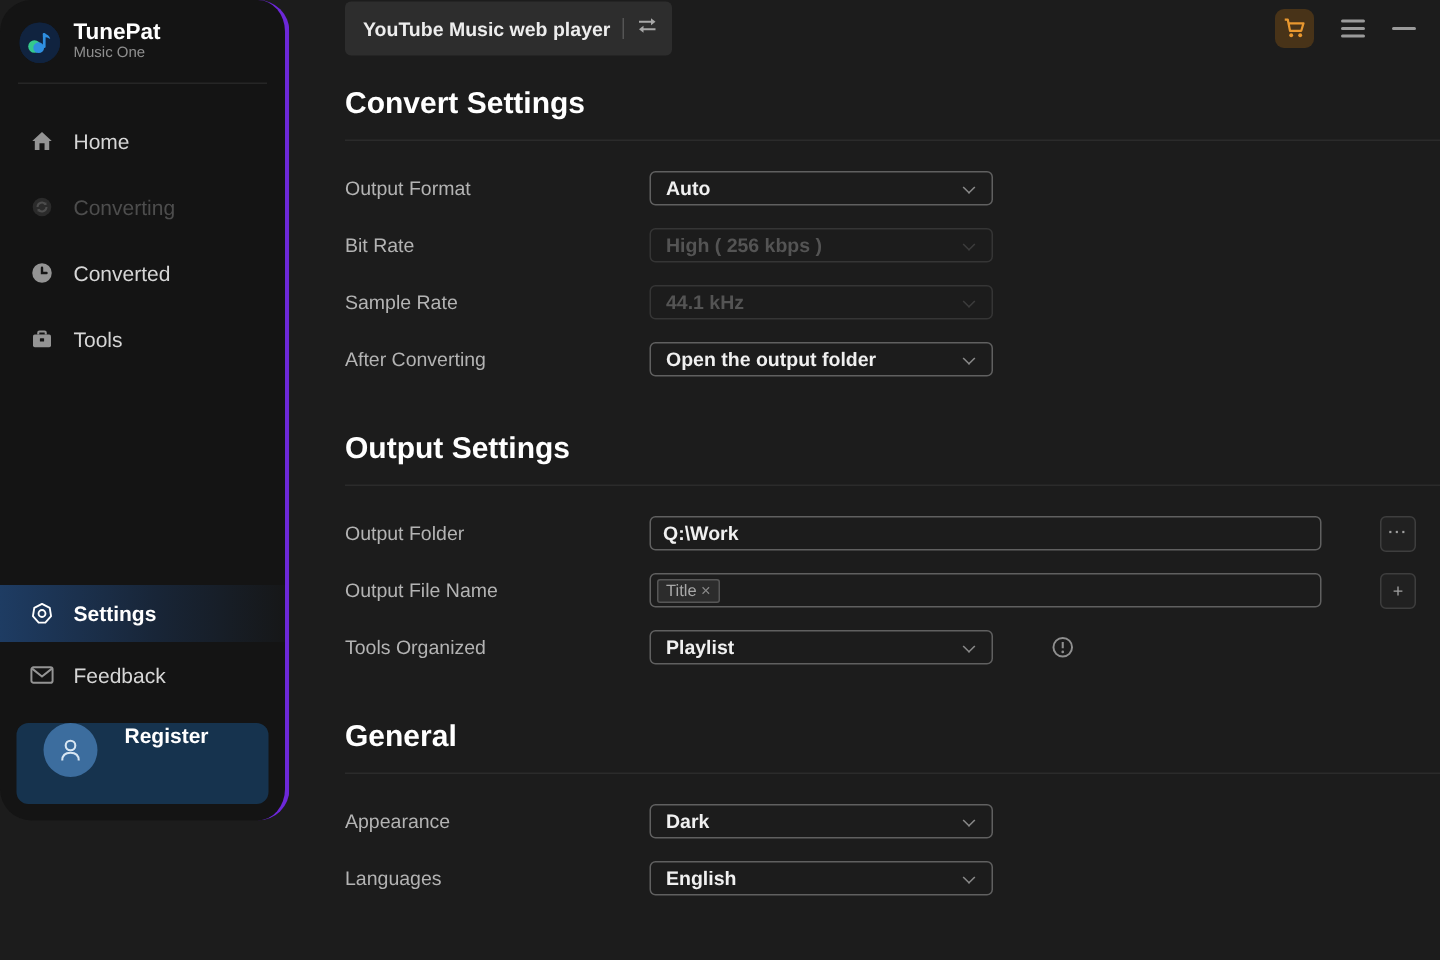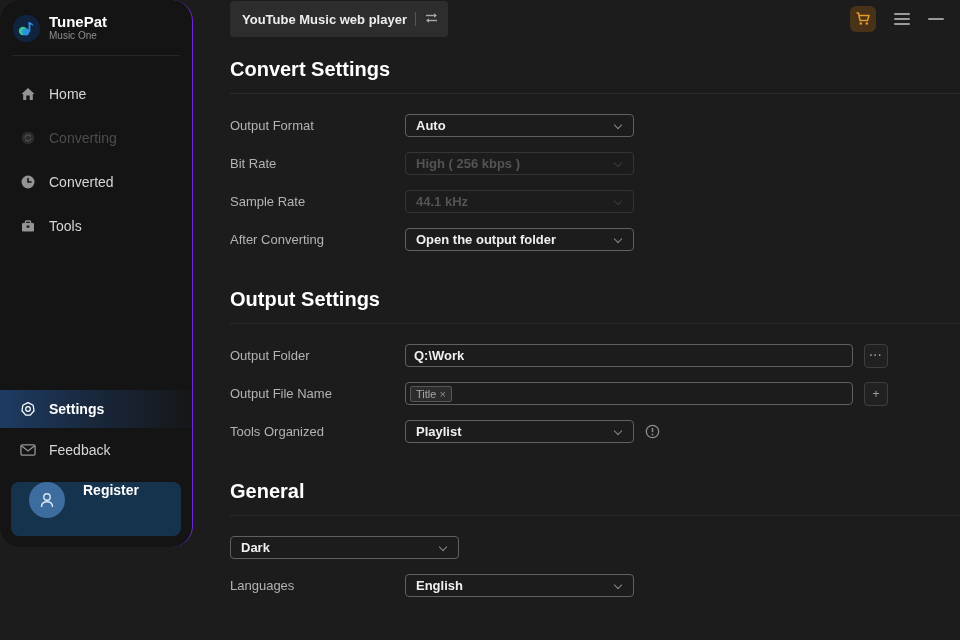--- a/index.html
+++ b/index.html
@@ -7,21 +7,21 @@
   body {
     font-family:"Liberation Sans", sans-serif;
     background:#1c1c1c; color:#e8e8e8;
     overflow:hidden;
   }
   .app { display:flex; width:960px; height:640px; }
 
   
   .sidebar {
     width:193px; min-width:193px; height:547px;
-    background:#141414; border-right:1px solid #6d28d9;
+    background:#141414; border-right:3px solid #6d28d9;
     position:relative;
     border-radius:21px;
   }
   .logo-row { display:flex; align-items:center; gap:9px; padding:14px 0 0 13px; }
   .logo-badge { width:27px; height:27px; border-radius:50%; background:#10233f; flex:none; }
   .logo-texts { display:flex; flex-direction:column; }
   .logo-title { font-size:15px; font-weight:bold; color:#ffffff; line-height:16px; }
   .logo-sub { font-size:10px; color:#8f8f8f; line-height:12px; }
   .logo-divider { height:1px; background:#262626; margin:13px 12px 0 12px; }
 
@@ -67,21 +67,21 @@
   .menu-btn div { height:2px; background:#9a9a9a; border-radius:1px; }
   .min-btn { width:16px; padding:7px 0; cursor:pointer; }
   .min-btn div { height:2px; background:#9a9a9a; border-radius:1px; }
 
   .content { padding-left:37px; }
   .section-title { font-size:20px; font-weight:bold; color:#ffffff; }
   .st-first { margin-top:24px; }
   .st-next  { margin-top:37px; }
   .section-hr { height:1px; background:#2b2b2b; margin-top:12px; }
   .rows { margin-top:20px; }
-  .row { display:flex; align-items:center; margin-bottom:15px; height:23px; }
+  .row { display:flex; align-items:center; margin-bottom:15px; height:23px;gap:28px; }
   .row-label { width:175px; font-size:13px; color:#b3b3b3; flex:none; }
 
   .select {
     width:229px; height:23px; border:1px solid #606060; border-radius:4px;
     display:flex; align-items:center; padding:0 26px 0 10px; position:relative;
     background:transparent; cursor:pointer;
   }
   .select .sel-value { font-size:13px; font-weight:bold; color:#f0f0f0; white-space:nowrap; }
   .chev {
     position:absolute; right:12px; top:7px; width:6px; height:6px;
@@ -323,20 +323,21 @@
               <circle cx="7.5" cy="10.6" r="0.9" fill="#8f8f8f"></circle>
             </svg>
           </div>
         </div>
       </div>
 
       <div class="section-title st-next">General</div>
       <div class="section-hr"></div>
       <div class="rows">
         <div class="row">
+          <div class="row-label">Appearance</div>
           <div class="select">
             <span class="sel-value">Dark</span>
             <span class="chev"></span>
           </div>
         </div>
         <div class="row">
           <div class="row-label">Languages</div>
           <div class="select">
             <span class="sel-value">English</span>
             <span class="chev"></span>

